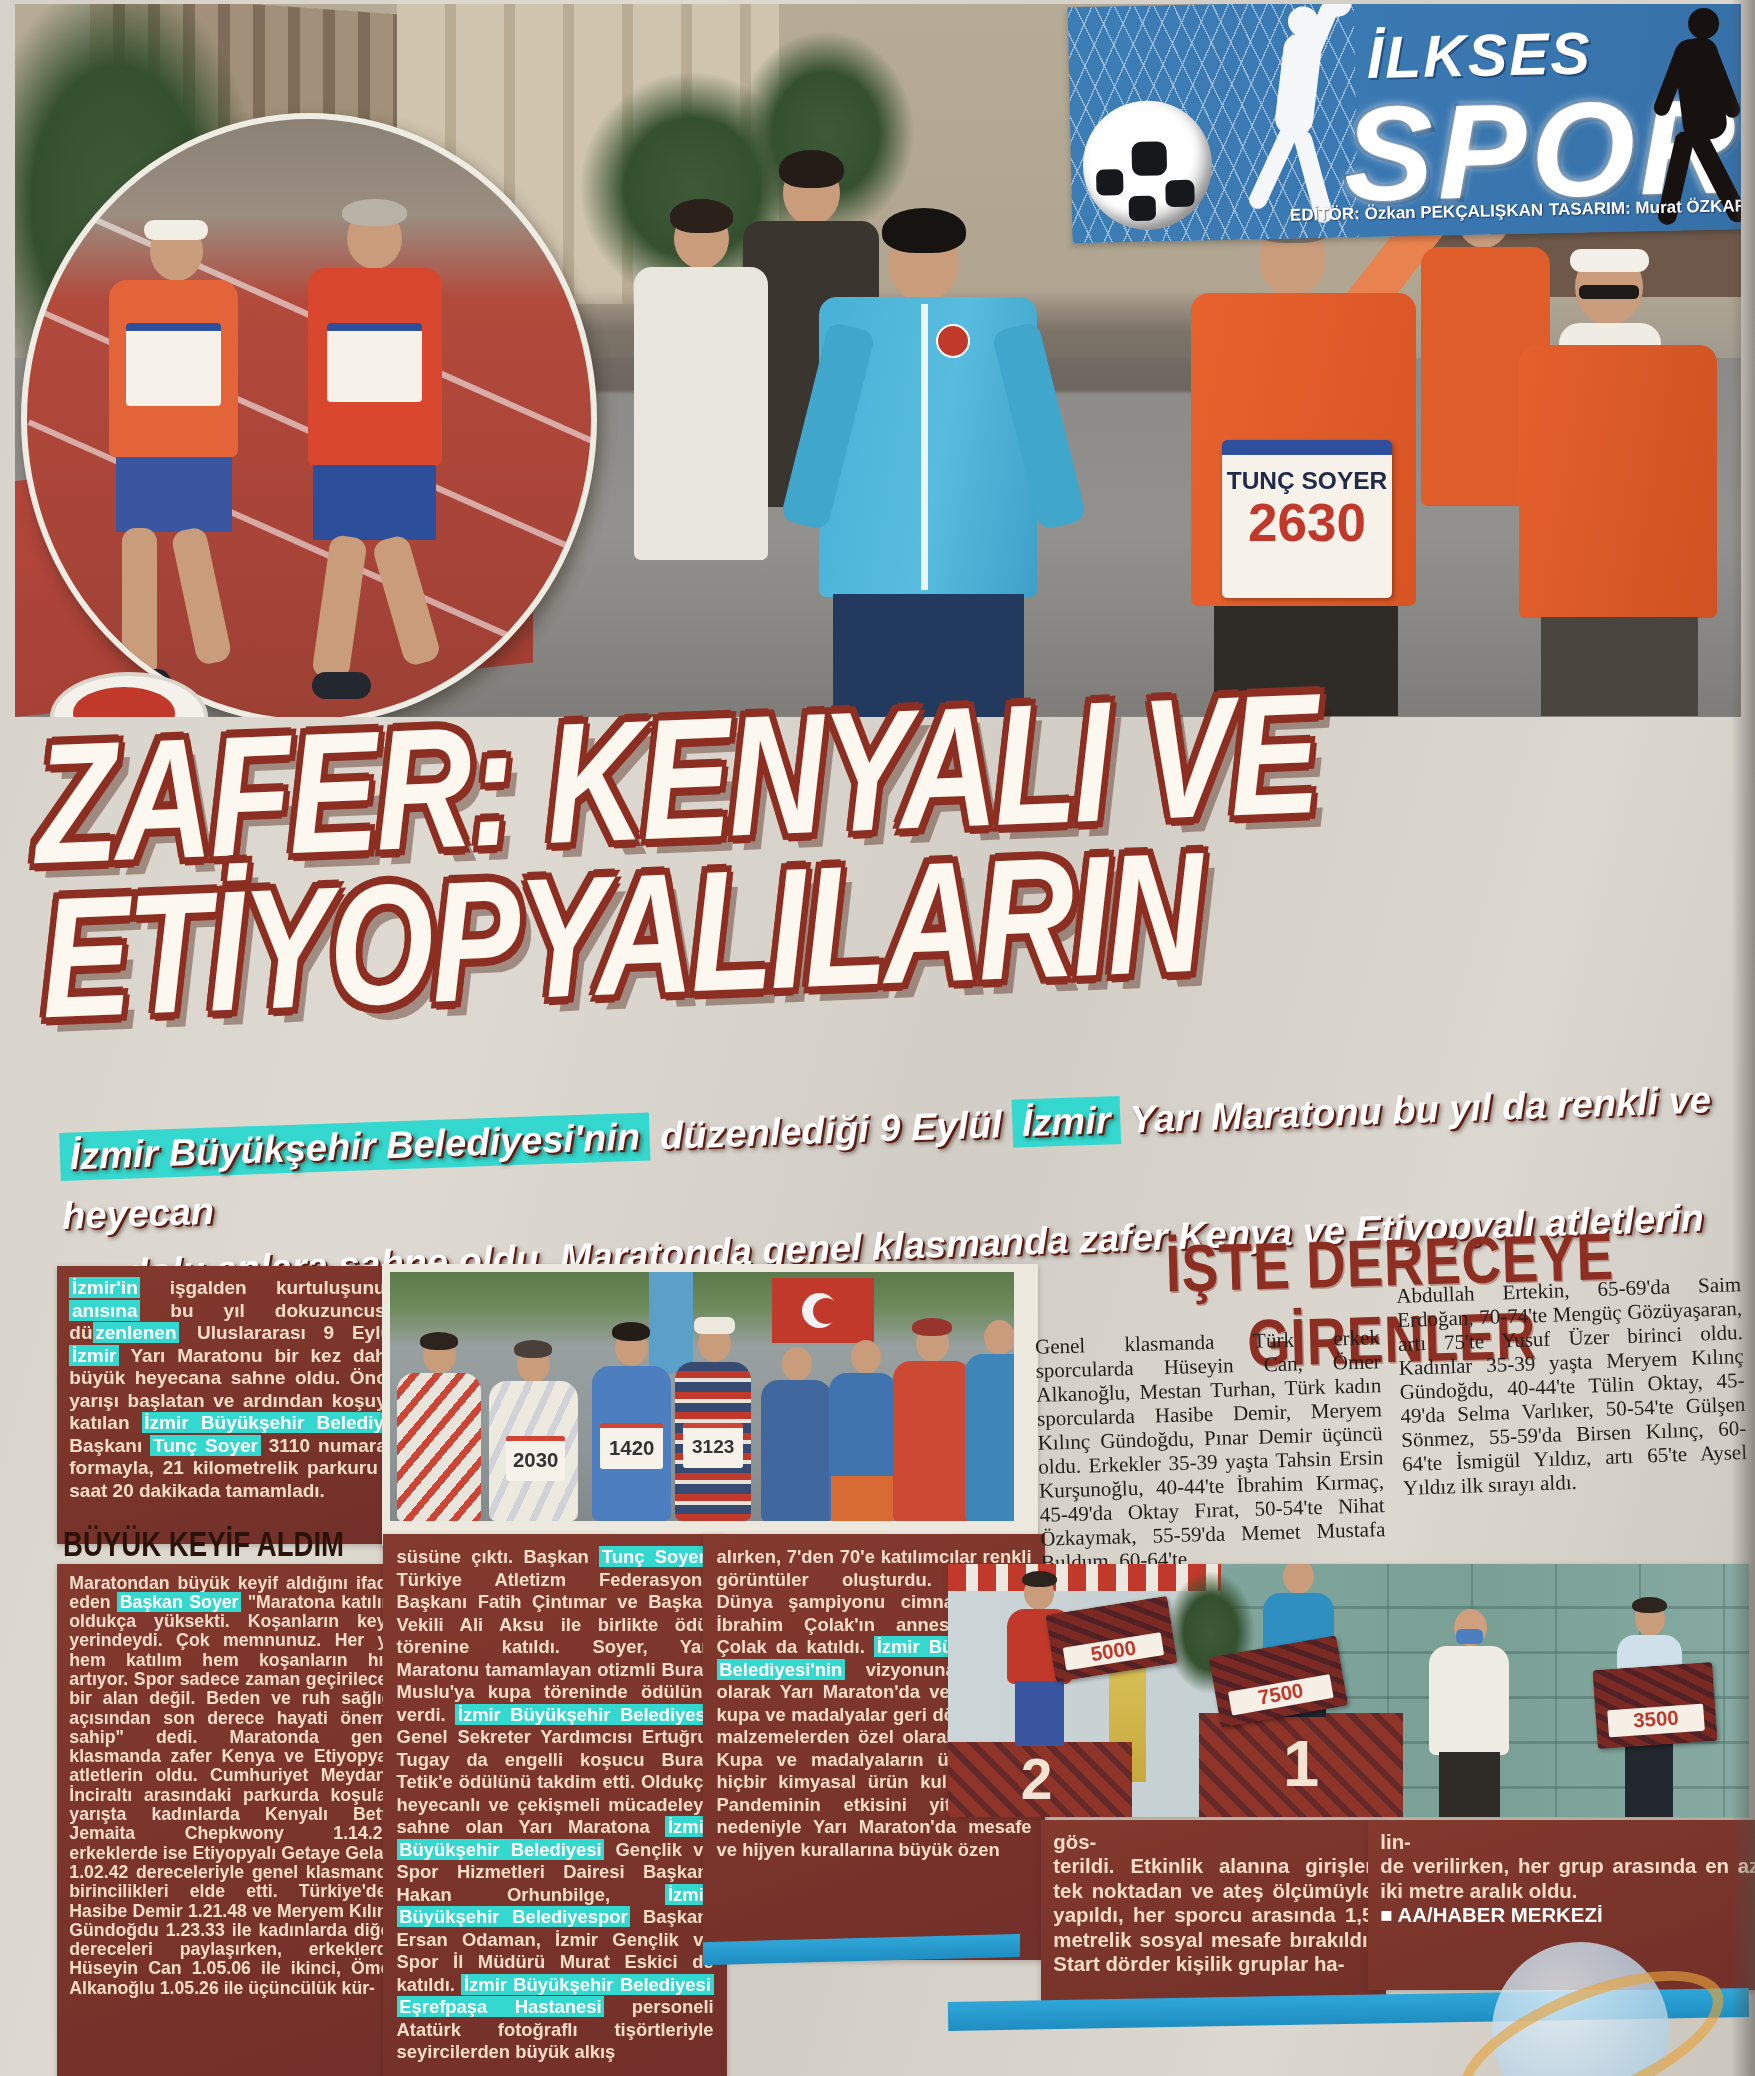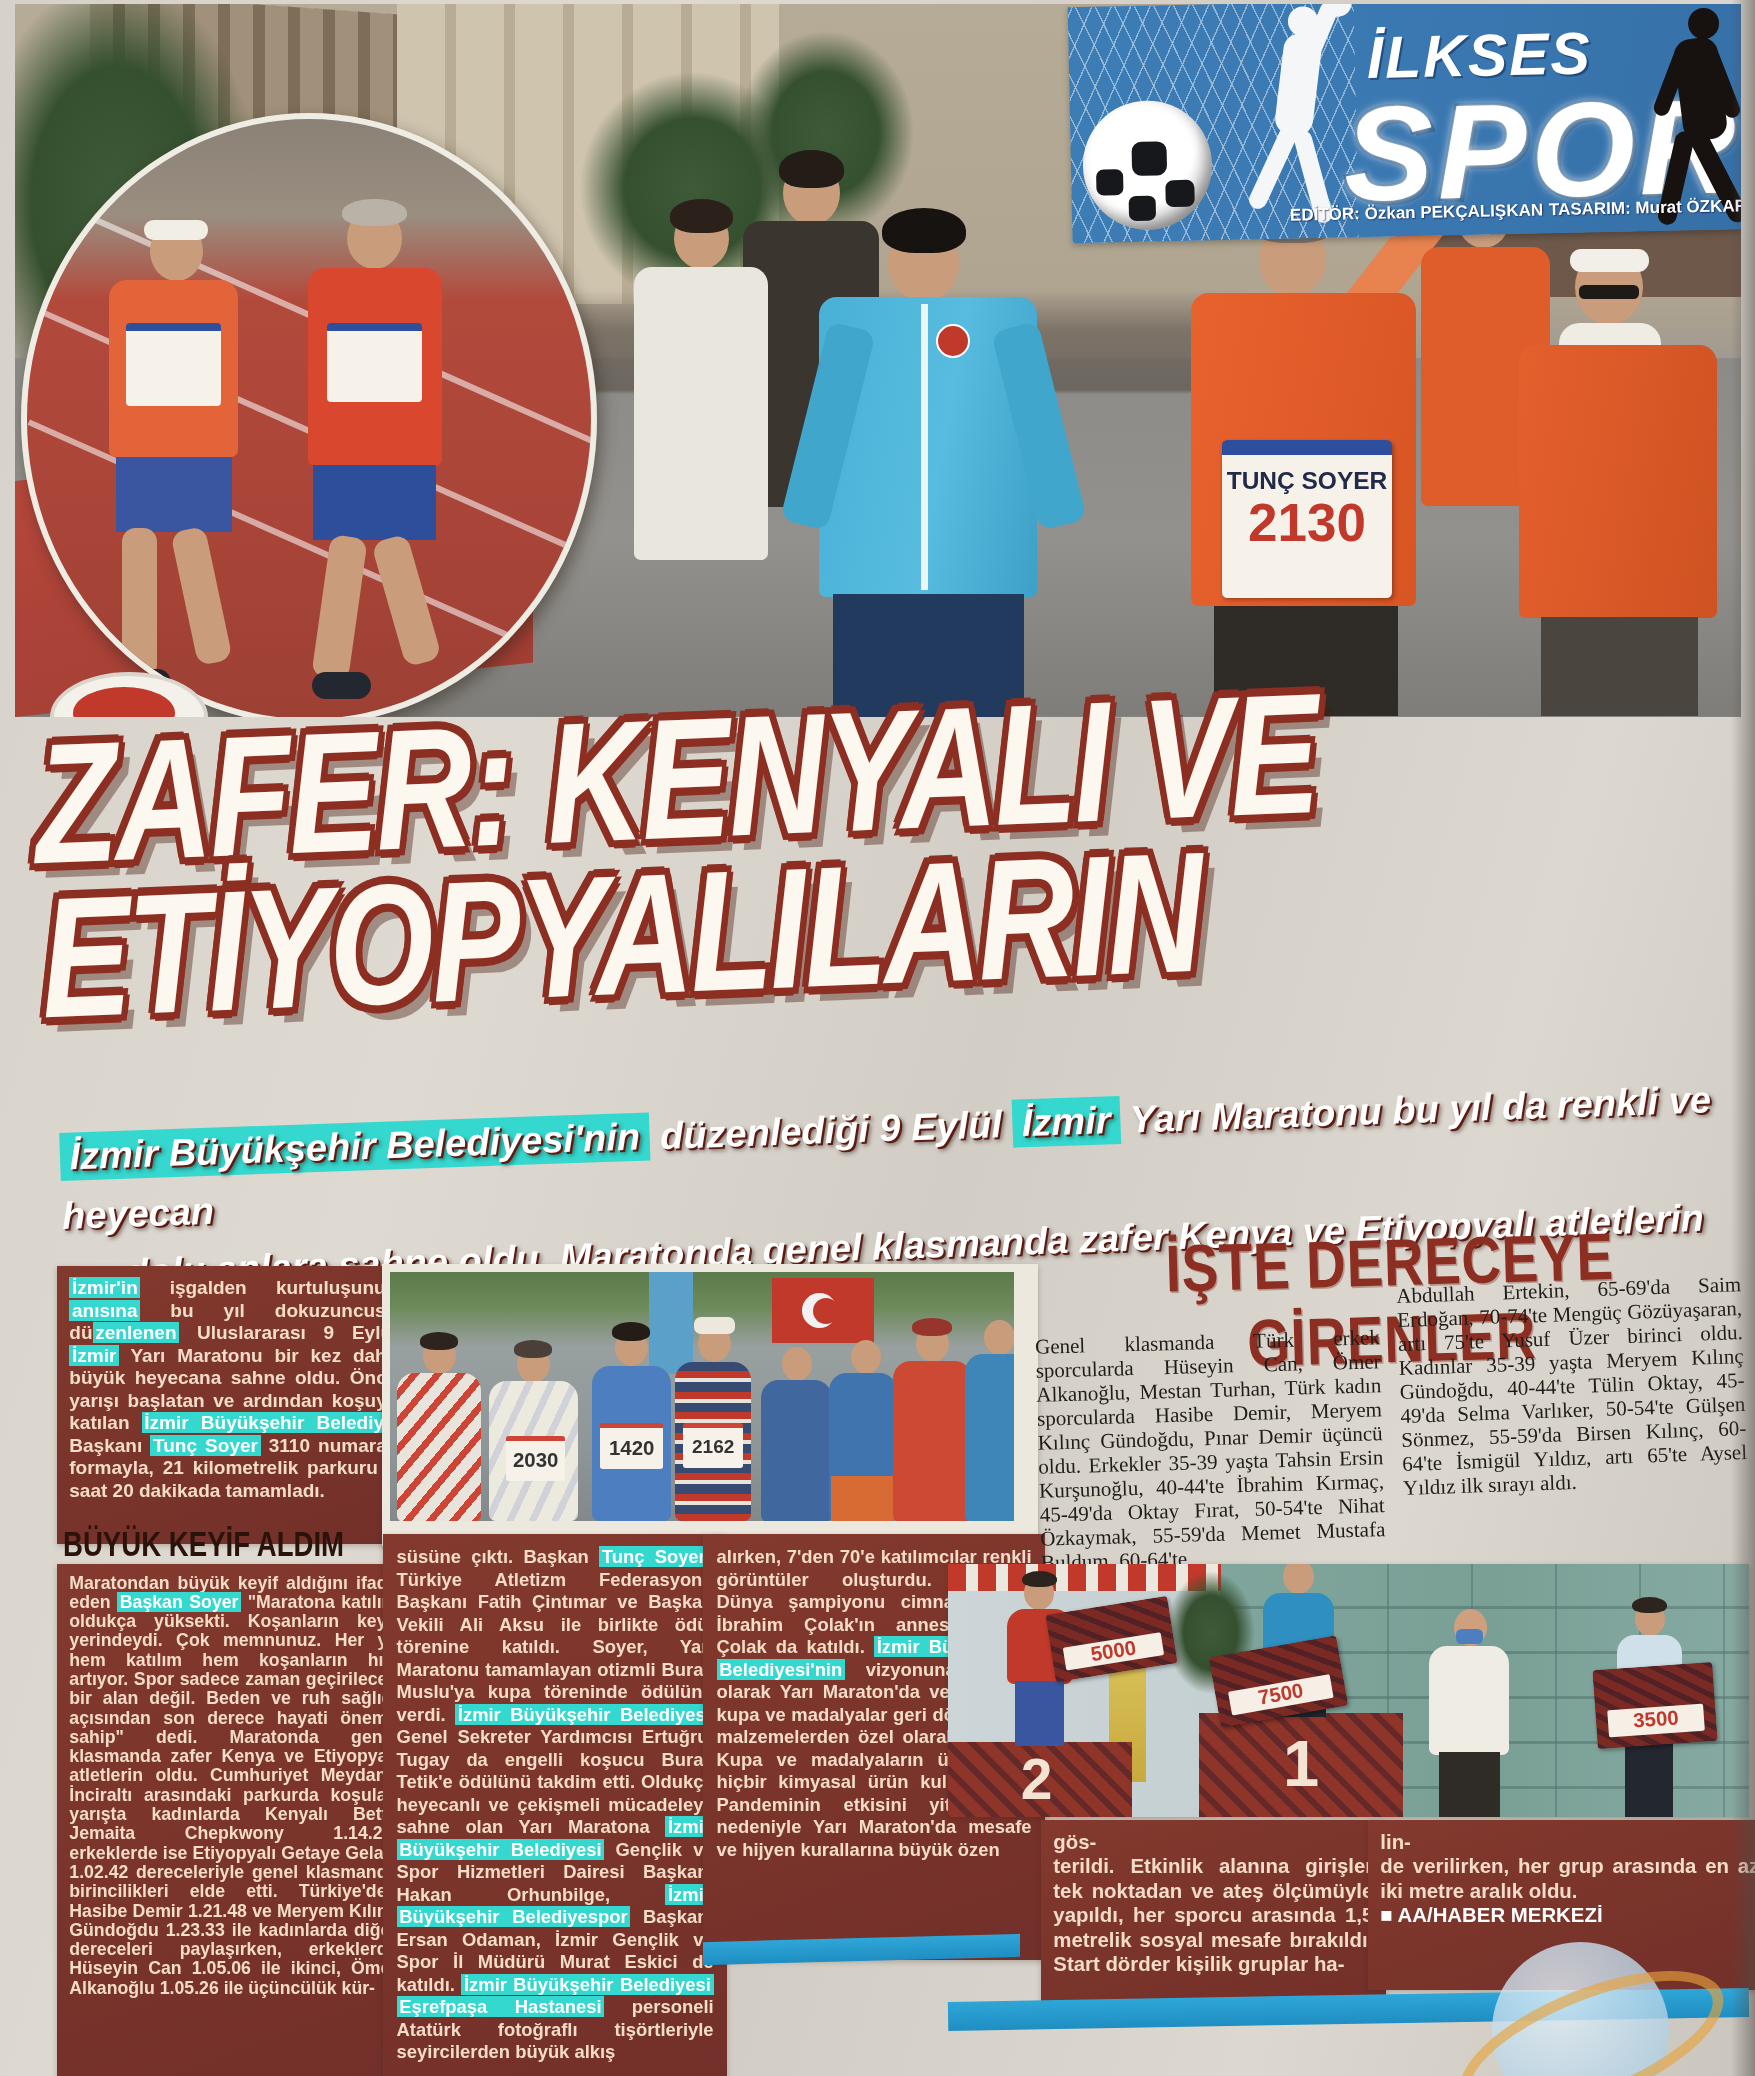--- a/index.html
+++ b/index.html
@@ -140,21 +140,21 @@
     </div>
 
     <div class="f">
       <div class="limb" style="left:1369px;top:170px;width:40px;height:157px;background:#e8824e;transform:rotate(38deg);"></div>
       <div class="head" style="left:1394px;top:134px;width:44px;height:44px;"></div>
       <div class="head" style="left:1244px;top:218px;width:67px;height:75px;"></div>
       <div class="hair" style="left:1239px;top:208px;width:78px;height:31px;background:#7f776d;"></div>
       <div class="torso" style="left:1176px;top:289px;width:225px;height:313px;background:linear-gradient(100deg,#e8622e,#d85524);"></div>
       <div class="f" style="left:1207px;top:436px;width:170px;height:143px;background:#f6f2ea;border-top:15px solid #2e4f9e;border-radius:5.5px;box-shadow:1.4px 2px 4.1px rgba(0,0,0,.3);text-align:center;">
         <div style="margin-top:12.3px;font-weight:bold;font-size:24.5px;color:#222a4a;">TUNÇ SOYER</div>
-        <div style="font-weight:bold;font-size:53px;color:#c0392b;line-height:1.05;">2130</div>
+        <div style="font-weight:bold;font-size:53px;color:#c0392b;line-height:1.05;">2630</div>
       </div>
       <div class="f" style="left:1199px;top:602px;width:184px;height:110px;background:#2f2c28;"></div>
     </div>
 
     <div class="f">
       <div class="head" style="left:1442px;top:184px;width:53px;height:60px;"></div>
       <div class="hair" style="left:1437px;top:174px;width:61px;height:30px;background:#3c2f24;"></div>
       <div class="torso" style="left:1406px;top:243px;width:129px;height:259px;background:#df5d2b;"></div>
     </div>
 
@@ -260,21 +260,21 @@
           <div class="hair" style="left:124px;top:68px;width:38px;height:17.7px;background:#4a4039;"></div>
         <div class="torso" style="left:99px;top:109px;width:89px;height:140px;background:repeating-linear-gradient(115deg,#eceade 0 13.6px,#d0d2d8 13.6px 20.4px);"></div>
         <div class="bib" style="left:116px;top:164px;width:59px;height:40px;font-size:20.4px;line-height:38px;">2030</div>
         <div class="head" style="left:225px;top:57px;width:33px;height:37px;"></div>
           <div class="hair" style="left:222px;top:50px;width:38px;height:19px;background:#241d17;"></div>
         <div class="torso" style="left:202px;top:94px;width:79px;height:155px;background:#4d7fc0;"></div>
         <div class="bib" style="left:210px;top:151px;width:63px;height:41px;font-size:20.4px;line-height:40px;">1420</div>
         <div class="head" style="left:308px;top:53px;width:33px;height:37px;"></div>
           <div class="f" style="left:304px;top:45px;width:41px;height:16.4px;border-radius:6.8px;background:#ece8dd;"></div>
         <div class="torso" style="left:285px;top:90px;width:76px;height:159px;background:repeating-linear-gradient(180deg,#374a72 0 9.5px,#c0392b 9.5px 16.4px,#e8e4dc 16.4px 20.4px);"></div>
-        <div class="bib" style="left:293px;top:151px;width:60px;height:40px;font-size:19px;line-height:38px;">2162</div>
+        <div class="bib" style="left:293px;top:151px;width:60px;height:40px;font-size:19px;line-height:38px;">3123</div>
         <div class="head" style="left:392px;top:75px;width:30px;height:34px;"></div>
         <div class="torso" style="left:371px;top:108px;width:71px;height:142px;background:#41689e;"></div>
         <div class="head" style="left:461px;top:68px;width:30px;height:34px;"></div>
         <div class="torso" style="left:439px;top:101px;width:68px;height:149px;background:#3f74ae;"></div>
         <div class="f" style="left:441px;top:204px;width:63px;height:45px;background:#d86a33;"></div>
         <div class="head" style="left:526px;top:53px;width:33px;height:37px;"></div>
           <div class="hair" style="left:522px;top:46px;width:40px;height:17.7px;background:#97352c;"></div>
         <div class="torso" style="left:503px;top:89px;width:79px;height:161px;background:#cc4a33;"></div>
         <div class="head" style="left:594px;top:48px;width:31px;height:35px;"></div>
         <div class="torso" style="left:575px;top:82px;width:68px;height:168px;background:#3f86b8;"></div>

